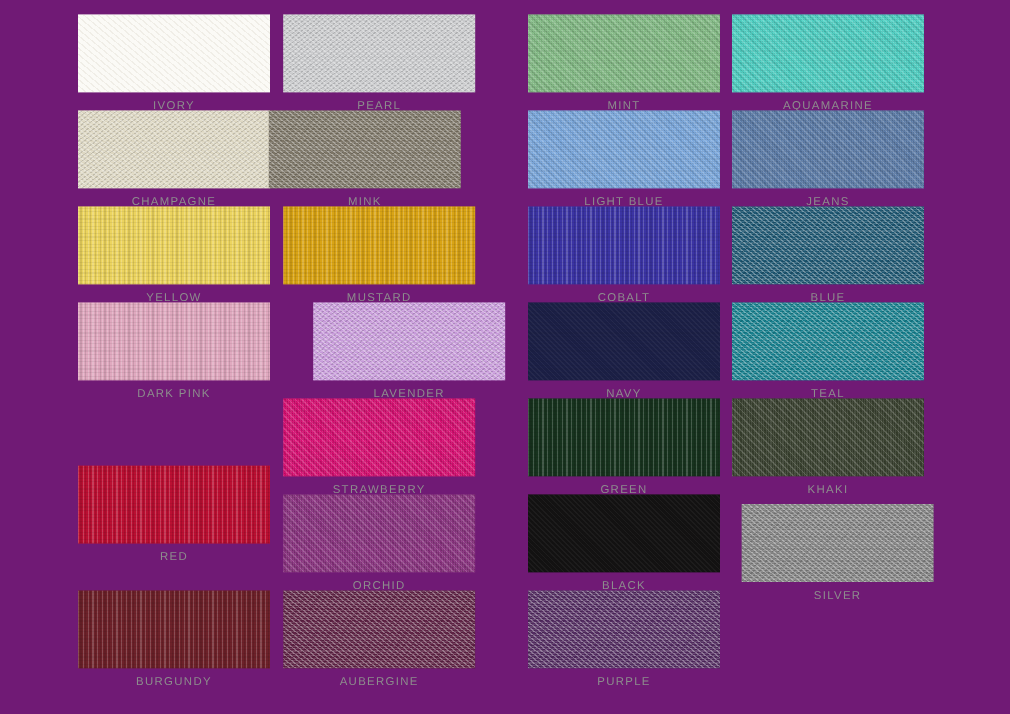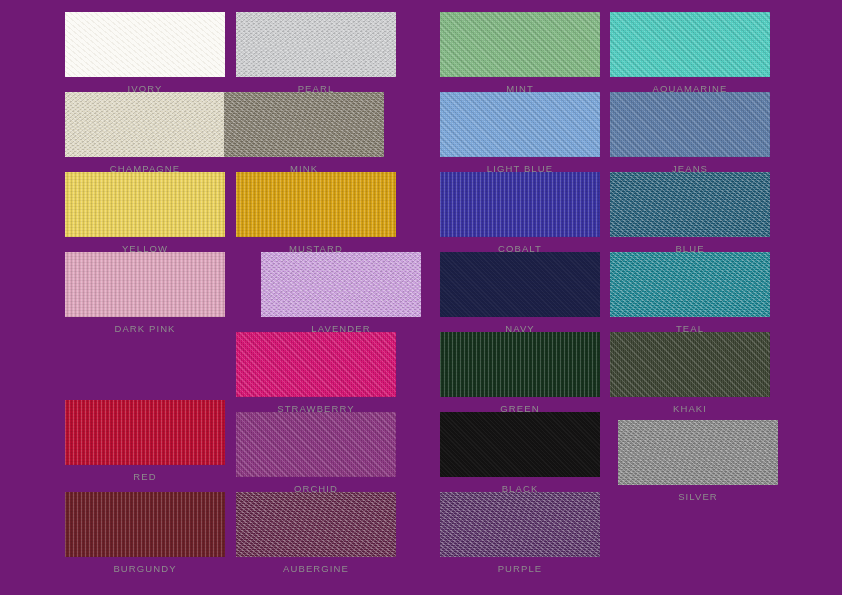--- a/index.html
+++ b/index.html
@@ -196,21 +196,21 @@
       <span class="swatch-label" style="width: 160px; color: rgb(141, 141, 141);">DARK PINK</span>
     </div>
     <div class="swatch-cell" style="left: 236px; top: 252px; margin-left: 25px;">
       <div class="swatch-chip tex-knit" style="background-color: rgb(199, 154, 218); width: 160px; height: 65px;"></div>
       <span class="swatch-label" style="width: 160px; color: rgb(141, 141, 141);">LAVENDER</span>
     </div>
     <div class="swatch-cell" style="left: 236px; top: 332px;">
       <div class="swatch-chip tex-twill" style="background-color: rgb(216, 15, 114); width: 160px; height: 65px;"></div>
       <span class="swatch-label" style="width: 160px; color: rgb(141, 141, 141);">STRAWBERRY</span>
     </div>
-    <div class="swatch-cell" style="left: 65px; top: 388px; margin-top: 12px;">
+    <div class="swatch-cell" style="left: 65px; top: 388px;">
       <div class="swatch-chip tex-rib" style="background-color: rgb(187, 15, 50); width: 160px; height: 65px;"></div>
       <span class="swatch-label" style="width: 160px; color: rgb(141, 141, 141);">RED</span>
     </div>
     <div class="swatch-cell" style="left: 236px; top: 412px;">
       <div class="swatch-chip tex-twill" style="background-color: rgb(138, 51, 128); width: 160px; height: 65px;"></div>
       <span class="swatch-label" style="width: 160px; color: rgb(141, 141, 141);">ORCHID</span>
     </div>
     <div class="swatch-cell" style="left: 65px; top: 492px;">
       <div class="swatch-chip tex-rib" style="background-color: rgb(109, 33, 41); width: 160px; height: 65px;"></div>
       <span class="swatch-label" style="width: 160px; color: rgb(141, 141, 141);">BURGUNDY</span>

